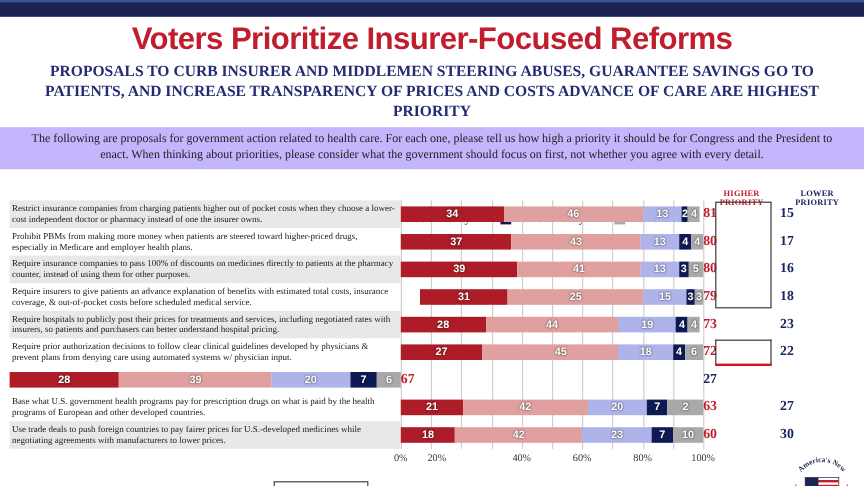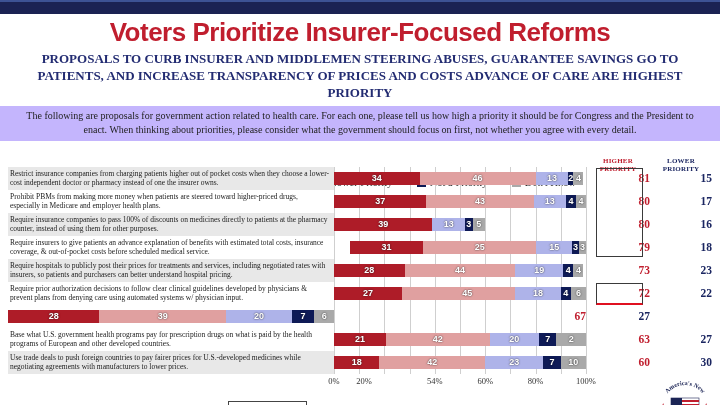--- a/index.html
+++ b/index.html
@@ -36,21 +36,21 @@
          height:23px; align-items:center; }
   .row-label { font-size:7.5px; line-height:1.25; text-align:left; color:#1a1a1a;
                padding:1px 5px 1px 2px; height:100%; display:flex; align-items:center;
                justify-content:flex-end; }
   .row.alt .row-label { background:#E8E8E8; }
   .bar { display:flex; height:13px; align-items:stretch; }
   .seg { display:flex; align-items:center; justify-content:center; color:#fff;
          font-family:"Liberation Sans", sans-serif; font-weight:700; font-size:9px;
          white-space:nowrap; overflow:visible;
          text-shadow:0 0 1.5px rgba(30,30,30,.55), 0 0 1.5px rgba(30,30,30,.55); }
-  .val { text-align:right; font-weight:700; font-size:11.5px; }
+  .val { text-align:left; font-weight:700; font-size:11.5px; }
   .val.higher { color:#C01E2E; }
   .val.lower  { color:#1B2661; }
 
   .box-overlay { position:absolute; border:1.5px solid #3a3a3a; z-index:2; pointer-events:none; }
   .box-rows-1-4 { left:588px; top:1px;  width:47px; height:89px; }
   .box-row-6    { left:588px; top:116px; width:47px; height:22px; border-bottom:2.5px solid #E01020; }
 
   
   .x-axis { position:relative; height:14px; }
   .x-tick { position:absolute; top:2px; transform:translateX(-50%); font-size:8.5px; color:#333; }
@@ -139,20 +139,21 @@
             <div class="seg" style="width: 4%; background: rgb(14, 26, 86);">4</div>
             <div class="seg" style="width: 4%; background: rgb(169, 169, 169);">4</div>
           </div>
           <div class="val higher">80</div>
           <div class="val lower">17</div>
         </div>
         <div class="row alt">
           <div class="row-label">Require insurance companies to pass 100% of discounts on medicines directly to patients at the pharmacy counter, instead of using them for other purposes.</div>
           <div class="bar">
             <div class="seg" style="width: 39%; background: rgb(174, 28, 40);">39</div>
+            <div class="seg" style="width: 41%; background: rgb(224, 160, 160);">41</div>
             <div class="seg" style="width: 13%; background: rgb(174, 179, 233);">13</div>
             <div class="seg" style="width: 3%; background: rgb(14, 26, 86);">3</div>
             <div class="seg" style="width: 5%; background: rgb(169, 169, 169);">5</div>
           </div>
           <div class="val higher">80</div>
           <div class="val lower">16</div>
         </div>
         <div class="row">
           <div class="row-label">Require insurers to give patients an advance explanation of benefits with estimated total costs, insurance coverage, &amp; out-of-pocket costs before scheduled medical service.</div>
           <div class="bar">
@@ -225,21 +226,21 @@
           <div class="val lower">30</div>
         </div>
       </div>
     <div class="box-overlay box-rows-1-4"></div>
     <div class="box-overlay box-row-6"></div>
   </div>
 
   <div class="x-axis">
       <span class="x-tick" style="left: 326px;">0%</span>
       <span class="x-tick" style="left: 356px;">20%</span>
-      <span class="x-tick" style="left: 426.8px;">54%</span>
+      <span class="x-tick" style="left: 426.8px;">40%</span>
       <span class="x-tick" style="left: 477.2px;">60%</span>
       <span class="x-tick" style="left: 527.6px;">80%</span>
       <span class="x-tick" style="left: 578px;">100%</span>
     </div>
 </div>
 
 <div class="footer">
   <div class="footnote">*Full question wordings and crosstabs available in Appendix A</div>
   <div class="tag-box">Insurer-focused</div>
   <div class="logo">

